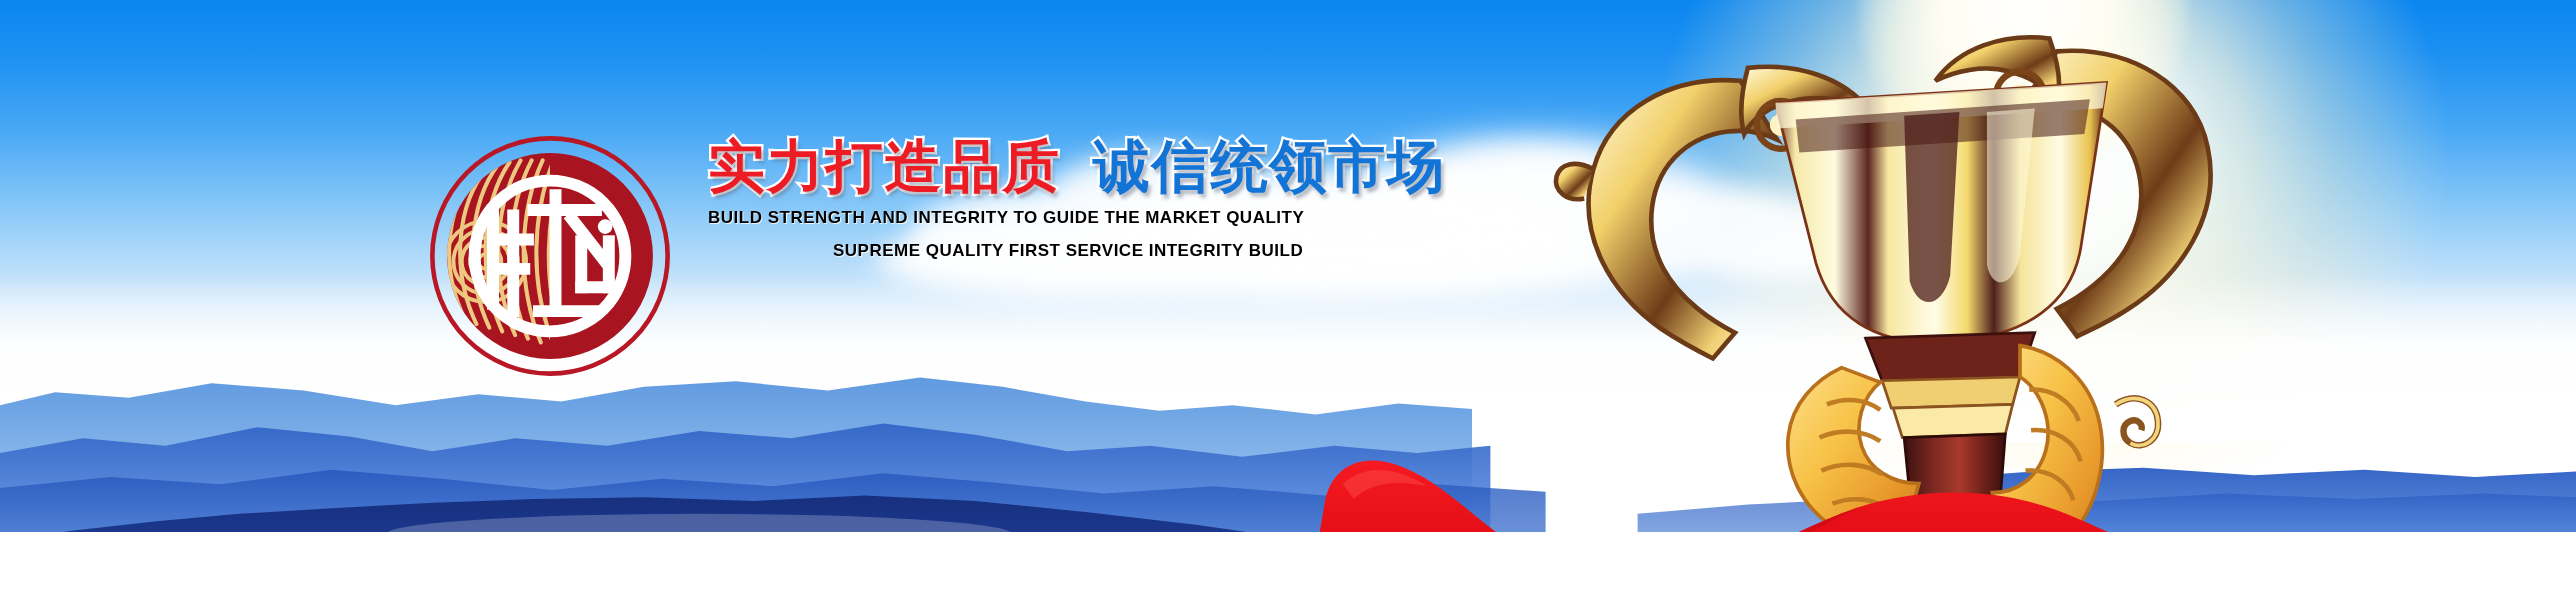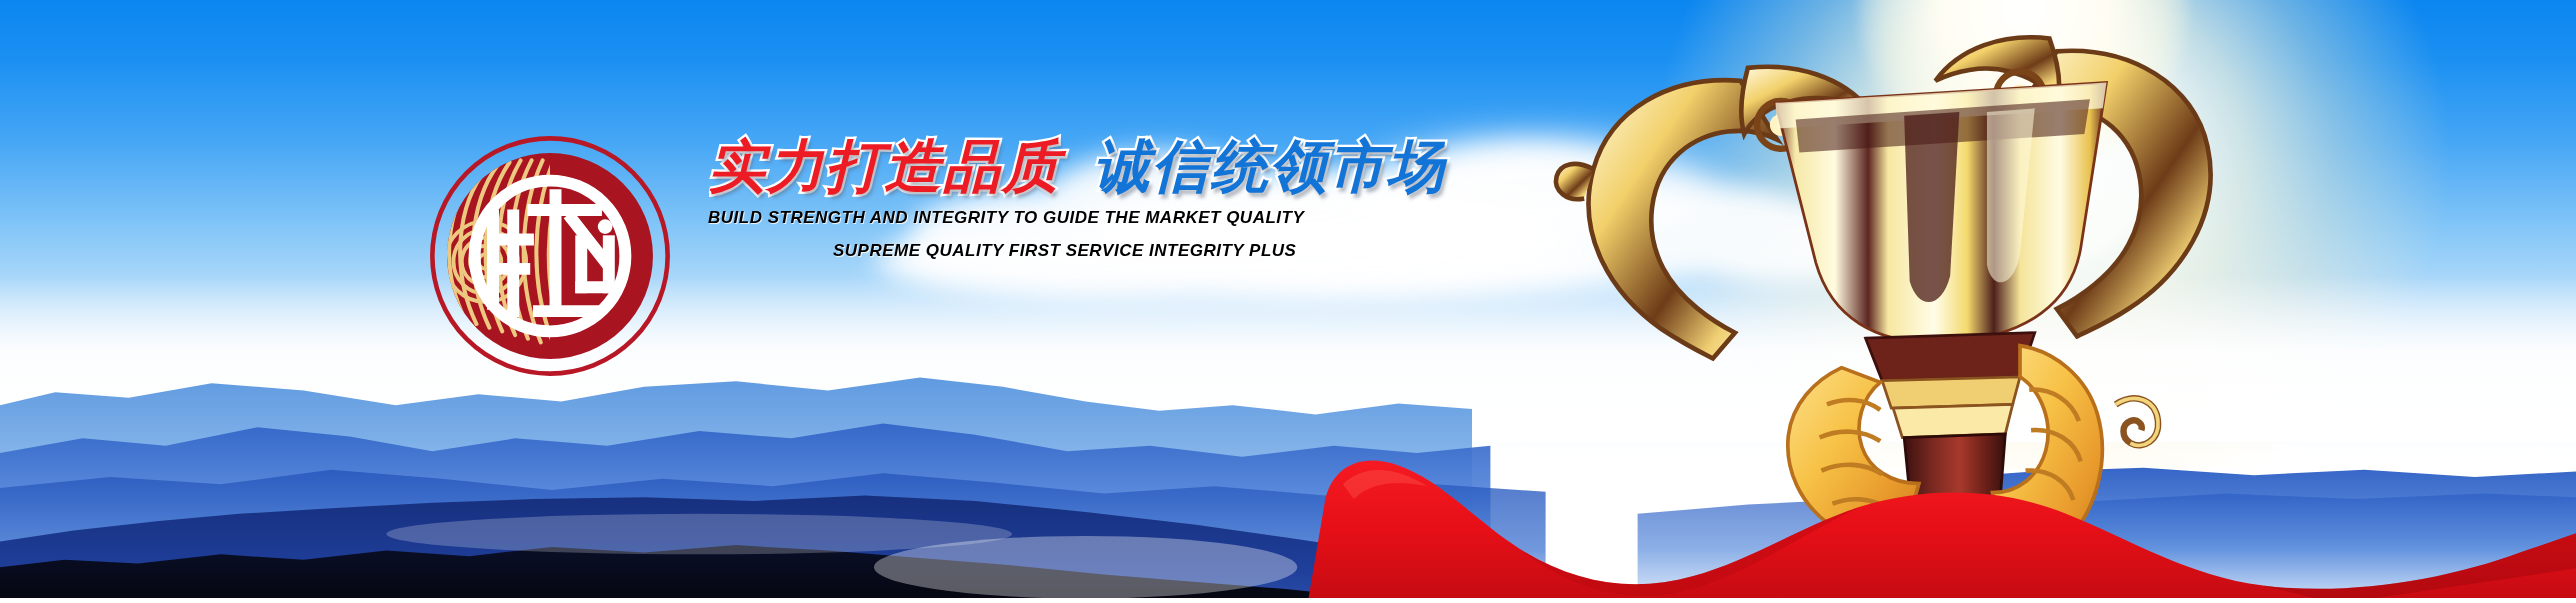--- a/index.html
+++ b/index.html
@@ -1,23 +1,22 @@
 <!DOCTYPE html>
 <html style="font-size:14.7px"><head>
 <meta charset="utf-8">
 <style>
   html,body{margin:0;padding:0;background:#fff;}
   body{font-family:"Liberation Sans",sans-serif;}
 
   .banner{
     position:relative;
-    width:2576px;height:598px;
+    width:2576px;height:532px;
     overflow:hidden;
     background:#ffffff;
-    font-style:italic;
   }
 
   
   .sky{
     position:absolute;inset:0;
     background:linear-gradient(to bottom,
        #0b86f0 0%, #1b90f2 10%, #47a7f5 24%,
        #8ccaf8 40%, #c9e5fb 54%, #eef7fe 65%, #ffffff 76%, #ffffff 100%);
   }
   
@@ -245,21 +244,21 @@
 
   <div class="text-block">
 
     <div class="line1">
       <span class="cn red">实力打造品质</span>
       <span class="cn-gap"></span>
       <span class="cn blue">诚信统领市场</span>
     </div>
     <div class="en">BUILD STRENGTH AND INTEGRITY TO GUIDE THE MARKET QUALITY</div>
 
-    <div class="en indent">SUPREME QUALITY FIRST SERVICE INTEGRITY PLUS</div>
+    <div class="en indent">SUPREME QUALITY FIRST SERVICE INTEGRITY BUILD</div>
   </div>
 
   <div class="trophy-wrap">
     <svg viewBox="0 0 820 640" xmlns="http://www.w3.org/2000/svg">
       <defs>
         <linearGradient id="cupG" x1="0" y1="0" x2="1" y2="0">
           <stop offset="0%" stop-color="#6a2a22"></stop>
           <stop offset="6%" stop-color="#f6e9a8"></stop>
           <stop offset="18%" stop-color="#fffbe0"></stop>
           <stop offset="28%" stop-color="#5d2620"></stop>

